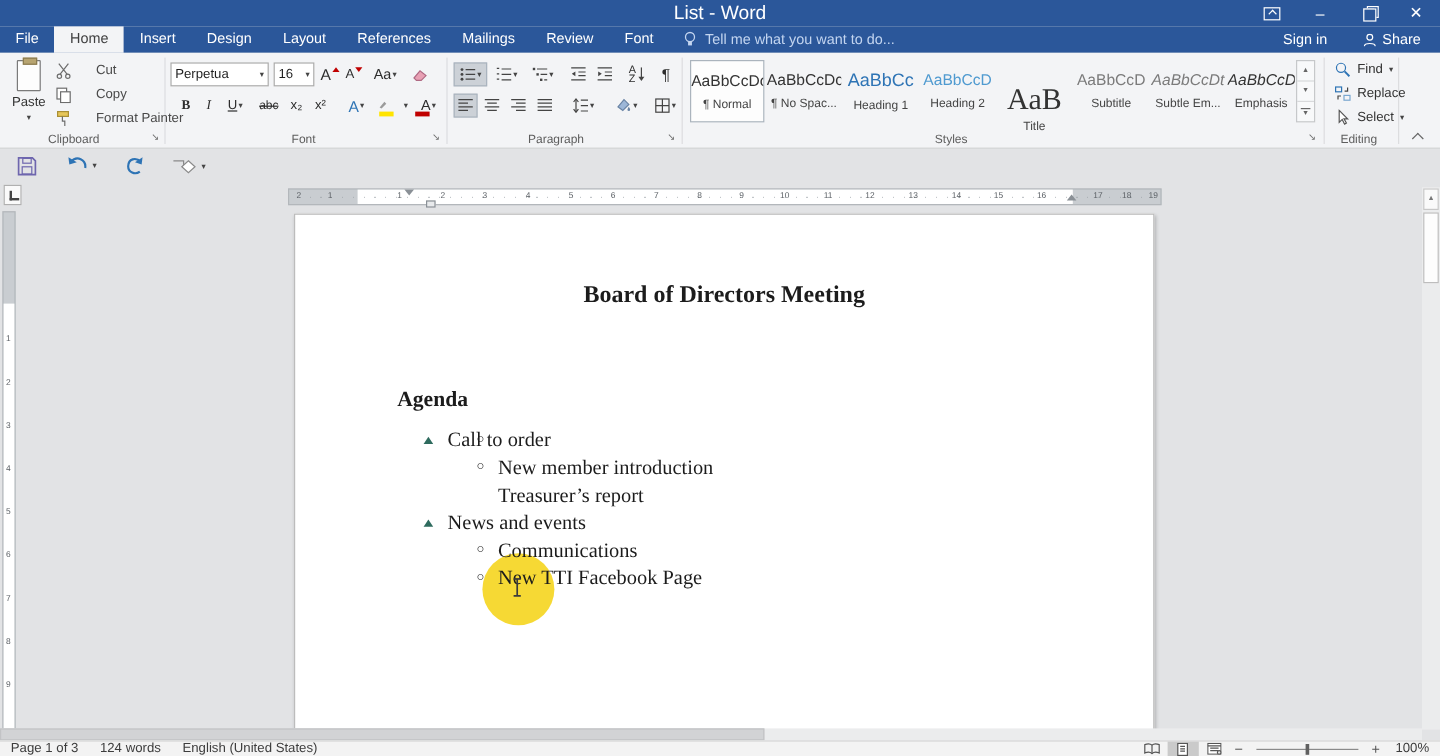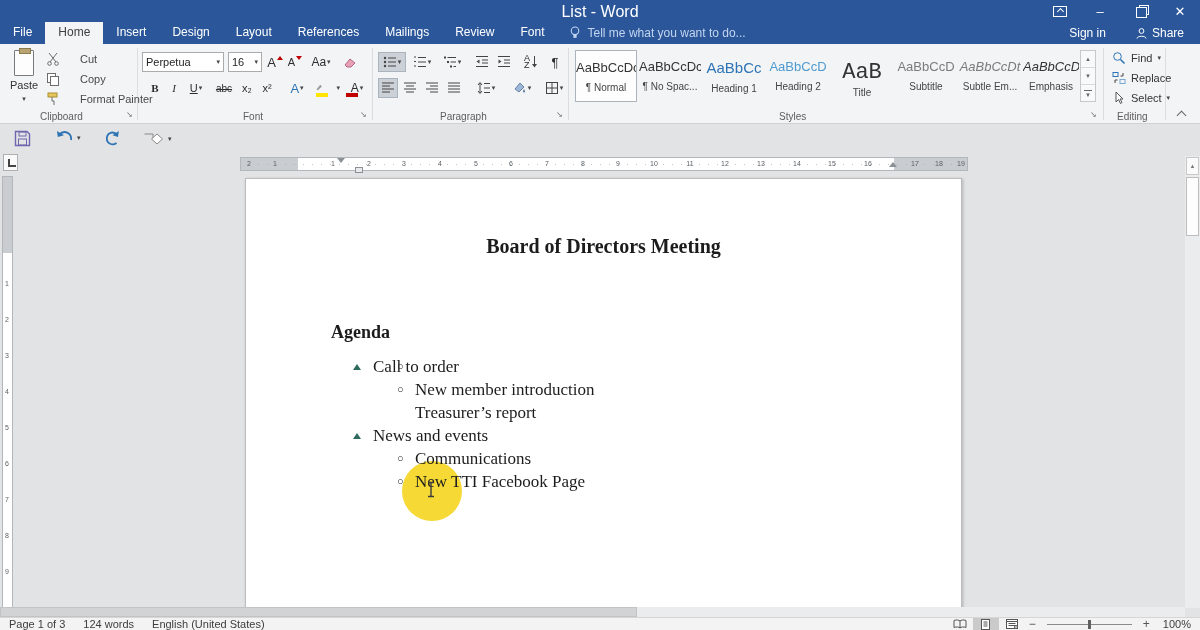--- a/index.html
+++ b/index.html
@@ -361,21 +361,21 @@
     </div>
     <div class="style-card" style="left:703px">
       <span class="style-sample" style="color:#2e74b5; font-size:15px">AaBbCc</span>
       <span class="style-name">Heading 1</span>
     </div>
     <div class="style-card" style="left:767px">
       <span class="style-sample" style="color:#4f9ad0">AaBbCcD</span>
       <span class="style-name">Heading 2</span>
     </div>
     <div class="style-card" style="left:831px">
-      <span class="style-sample" style="font-size:22px; margin-top:10px; font-family:Liberation Mono, monospace">AaB</span>
+      <span class="style-sample" style="font-size:25px; margin-top:20px; font-family:Liberation Serif, serif">AaB</span>
       <span class="style-name" style="margin-top:2px">Title</span>
     </div>
     <div class="style-card" style="left:895px">
       <span class="style-sample" style="color:#7b7b7b">AaBbCcD</span>
       <span class="style-name">Subtitle</span>
     </div>
     <div class="style-card" style="left:959px">
       <span class="style-sample" style="font-style:italic; color:#7b7b7b">AaBbCcDt</span>
       <span class="style-name">Subtle Em...</span>
     </div>

